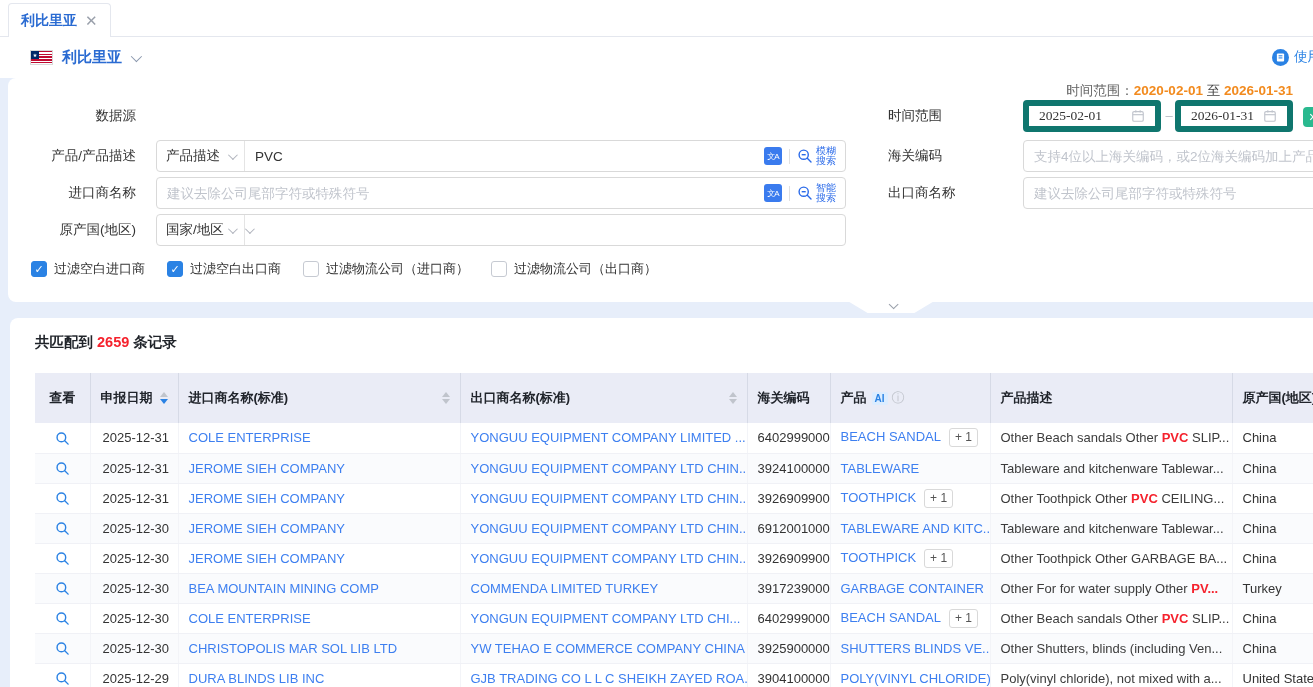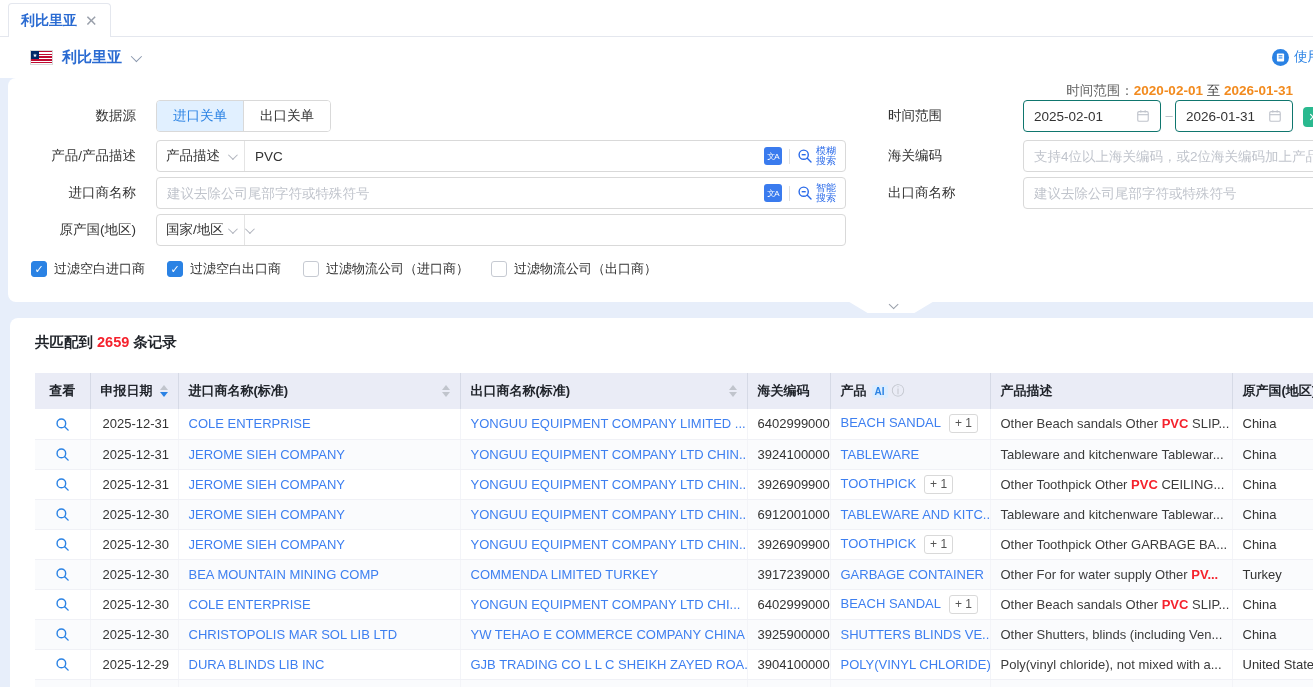--- a/index.html
+++ b/index.html
@@ -50,42 +50,42 @@
   .suffix { flex:none; display:flex; align-items:center; gap:7px; padding-right:9px; }
   .trans-icon { width:18px; height:18px; border-radius:3px; background:#3a7bee; color:#fff; font-size:8px; display:flex; align-items:center; justify-content:center; letter-spacing:-1px; cursor:pointer; }
   .vdiv { width:1px; height:15px; background:#e0e0e0; }
   .search-mode { display:flex; align-items:center; gap:3px; cursor:pointer; }
   .search-mode .txt2 { font-size:10px; line-height:10px; color:#2a6ae9; }
 
   .inp-plain { position:absolute; left:1015px; height:32px; border:1px solid #d9d9d9; border-radius:4px; background:#fff; display:flex; align-items:center; }
   .inp-plain input { flex:1; min-width:0; height:100%; border:none; outline:none; padding:0 10px; font-size:13.5px; color:#333; font-family:inherit; background:transparent; }
   .inp-plain input::placeholder { color:#c0c4cc; }
 
-  .date-box { position:absolute; height:32px; border:1px solid #0f766e; border-radius:4px; background:#fff; display:flex; align-items:center; justify-content:space-between; padding:0 10px; font-size:13.5px; color:#333; cursor:pointer; }
+  .date-box { position:absolute; height:32px; border:6px solid #0f766e; border-radius:4px; background:#fff; display:flex; align-items:center; justify-content:space-between; padding:0 10px; font-size:13.5px; color:#333; cursor:pointer;font-family:Liberation Serif, serif; }
   .date-sep { position:absolute; left:1156px; top:22px; width:10px; text-align:center; line-height:32px; color:#b7bcc4; font-size:13px; }
   .export-icon { position:absolute; left:1295px; top:29px; width:20px; height:20px; border-radius:4px; background:#2ab98f; color:#fff; font-size:11px; font-weight:700; display:flex; align-items:center; justify-content:center; cursor:pointer; }
 
   .cb-row { position:absolute; left:23px; top:182px; display:flex; align-items:center; gap:22px; }
   .cb-item { display:flex; align-items:center; gap:7px; cursor:pointer; }
   .cb-box { width:16px; height:16px; border-radius:3px; border:1px solid #c6cad2; background:#fff; flex:none; }
   .cb-box.checked { background:#2a82e4; border-color:#2a82e4; color:#fff; font-size:11px; font-weight:700; line-height:15px; text-align:center; }
   .cb-label { font-size:13px; color:#333; }
 
   .collapse-handle { position:absolute; left:838px; top:222px; width:90px; height:13px; background:#fff;
                      clip-path:polygon(0 0,100% 0,76% 100%,24% 100%); display:flex; align-items:center; justify-content:center; cursor:pointer; }
   .collapse-handle .ch { width:7px; height:7px; border-right:1.6px solid #9aa0ab; border-bottom:1.6px solid #9aa0ab; transform:rotate(45deg) translateY(-3px); }
 
   
   .results-card { position:absolute; left:10px; top:240px; width:1303px; height:369px; background:#fff; border-radius:8px 0 0 0; overflow:hidden; }
   .count-line { position:absolute; left:25px; top:15px; font-size:14.5px; font-weight:700; color:#1f2329; }
   .count-line .num { color:#f5222d; margin:0 4px; }
 
   .tbl-wrap { position:absolute; left:25px; top:55px; width:1288px; overflow:hidden; }
   table { border-collapse:collapse; table-layout:fixed; width:1317px; }
-  thead th { height:25px; background:#eaecf6; font-size:13px; font-weight:700; color:#20242b; text-align:left; border-right:1px solid #d6dae6; padding:9px 10px; }
+  thead th { height:25px; background:#eaecf6; font-size:13px; font-weight:700; color:#20242b; text-align:left; border-right:1px solid #d6dae6; padding:16px 10px; }
   thead th:last-child { border-right:none; }
   .th-flex { display:flex; align-items:center; }
   .th-spacer { flex:1; }
   .sorter { display:inline-flex; flex-direction:column; gap:2px; margin-left:7px; }
   .car-up { width:0; height:0; border-left:4px solid transparent; border-right:4px solid transparent; border-bottom:5px solid #c0c4cc; }
   .car-dn { width:0; height:0; border-left:4px solid transparent; border-right:4px solid transparent; border-top:5px solid #c0c4cc; } .car-dn.on { border-top-color:#2a82e4; }
   .ai-badge { display:inline-block; background:#dcedff; color:#2a82e4; font-size:10px; font-weight:700; border-radius:2px; padding:1px 3px; margin-left:5px; }
   .info-ic { color:#c0c4cc; font-size:13px; font-weight:400; margin-left:4px; }
 
   tbody td { height:30px; font-size:13px; color:#333; border-bottom:1px solid #f0f1f6; border-right:1px solid #f3f4f8; padding:0 10px; white-space:nowrap; overflow:hidden; }
@@ -132,24 +132,20 @@
 
     <div class="form-card">
 
       <div class="update-range">
         <span>时间范围：</span><b>2020-02-01</b>
         <span class="zhi">至</span>
         <b>2026-01-31</b>
       </div>
 
       <div class="fl" style="top:22px;">数据源</div>
-      <div class="toggle-group">
-        <div class="tg-seg active">进口关单</div>
-        <div class="tg-seg">出口关单</div>
-      </div>
 
       <div class="rl" style="top:22px;">时间范围</div>
       <div class="date-box" style="left:1015px; top:22px; width:138px;">
         <span>2025-02-01</span>
         <svg width="14" height="14" viewBox="0 0 16 16" fill="none" stroke="#c0c4cc" stroke-width="1.3">
             <rect x="2" y="3" width="12" height="11" rx="1.5"></rect>
             <line x1="2" y1="6.5" x2="14" y2="6.5"></line>
             <line x1="5.5" y1="1.5" x2="5.5" y2="4"></line>
             <line x1="10.5" y1="1.5" x2="10.5" y2="4"></line>
           </svg>

